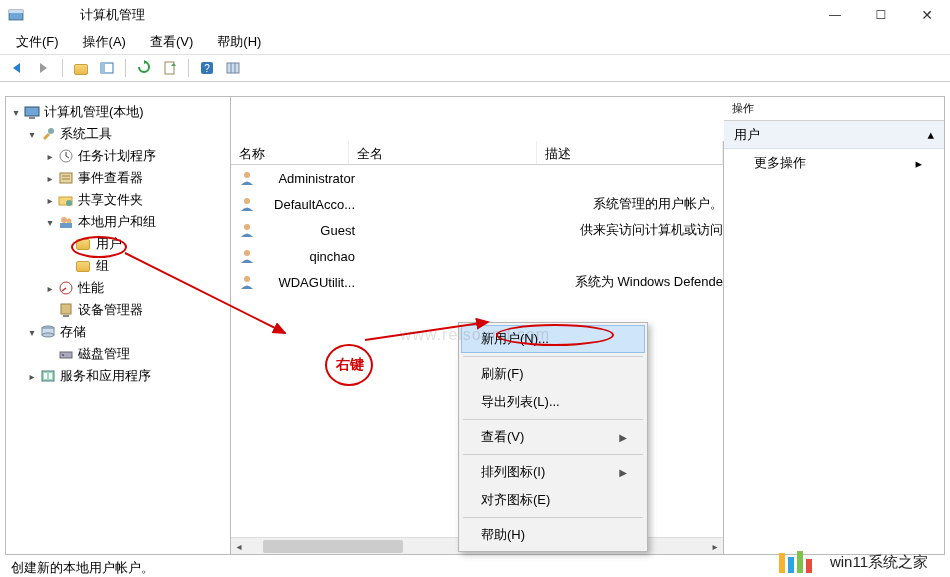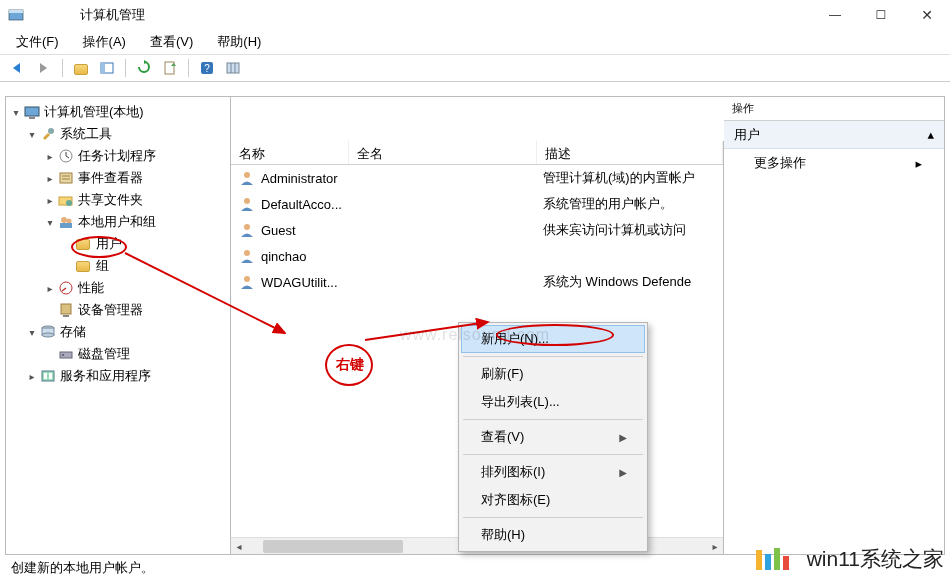--- a/index.html
+++ b/index.html
@@ -33,21 +33,21 @@
 .indent-1 { padding-left: 18px; }
 .indent-2 { padding-left: 36px; }
 .indent-3 { padding-left: 54px; }
 
 .col-headers { display: flex; height: 24px; border-bottom: 1px solid #d0d0d0; background: #fff; }
 .col-headers .col { padding: 4px 8px; font-size: 13px; border-right: 1px solid #eee; }
 .col-name { width: 118px; }
 .col-full { width: 188px; }
 .col-desc { flex: 1; }
 
-.list-body { flex: 1; position: relative; overflow: hidden; }
+.list-body { flex: 1; position: relative; overflow: hidden; text-align: right; }
 .list-row { display: flex; height: 26px; align-items: center; }
 .list-row .u-icon { width: 16px; height: 16px; margin: 0 6px 0 8px; }
 .list-row .u-name { width: 94px; white-space: nowrap; overflow: hidden; text-overflow: ellipsis; }
 .list-row .u-full { width: 188px; }
 .list-row .u-desc { flex: 1; white-space: nowrap; overflow: hidden; }
 
 .scroll-h { position: absolute; bottom: 0; left: 0; right: 0; height: 17px; background: #f0f0f0; border-top: 1px solid #ddd; display: flex; align-items: center; }
 .scroll-h .thumb { width: 140px; height: 13px; background: #ccc; margin-left: 16px; border-radius: 2px; }
 .scroll-h .arr { width: 16px; text-align: center; color: #555; font-size: 10px; }
 .scroll-h .spacer { flex: 1; }
@@ -62,21 +62,21 @@
 .context-menu .cm-item { height: 28px; display: flex; align-items: center; padding: 0 18px 0 20px; font-size: 13px; }
 .context-menu .cm-item.highlight { background: #cfe5f9; border: 1px solid #94c1ea; padding: 0 17px 0 19px; }
 .context-menu .cm-sep { height: 1px; background: #cfcfcf; margin: 3px 2px; }
 .context-menu .cm-item .arrow { margin-left: auto; font-size: 10px; color: #555; }
 
 .anno-circle { position: absolute; border: 2px solid #d40000; border-radius: 50%; pointer-events: none; }
 .anno-label { position: absolute; color: #d40000; font-size: 14px; pointer-events: none; }
 svg.anno-arrow { position: absolute; pointer-events: none; }
 
 .watermark { position: absolute; left: 50%; top: 58%; transform: translate(-50%,-50%); color: rgba(0,0,0,0.12); font-size: 16px; letter-spacing: 1px; pointer-events: none; }
-.brand { position: absolute; right: 6px; bottom: 4px; display: flex; align-items: center; gap: 18px; font-size: 21px; color: #222; }
+.brand { position: absolute; right: 22px; bottom: 4px; display: flex; align-items: center; gap: 18px; font-size: 15px; color: #222; }
 .brand .bars { display: flex; gap: 3px; align-items: flex-end; height: 22px; }
 .brand .bars span { width: 6px; display: block; }
 .brand .b1 { height: 20px; background: #f6b42e; }
 .brand .b2 { height: 16px; background: #2fa3e0; }
 .brand .b3 { height: 22px; background: #7fc24a; }
 .brand .b4 { height: 14px; background: #e74c3c; }
 
 
 .i-folder { background: linear-gradient(#f7d67b,#e9b94a); border: 1px solid #caa039; border-radius: 2px; width: 14px; height: 11px; margin-top: 3px; }
 .i-user-svg { width: 16px; height: 16px; }
@@ -298,21 +298,20 @@
       <div class="col col-desc">描述</div>
     </div>
     <div class="list-body">
       <div class="list-row">
         <span class="u-icon"><svg class="i-user-svg" viewBox="0 0 16 16">
               <circle cx="8" cy="5" r="3" fill="#e6b07a"></circle>
               <path d="M2 15 Q8 8 14 15 Z" fill="#5b8cbf"></path>
             </svg></span>
         <span class="u-name">Administrator</span>
         <span class="u-full"></span>
-        <span class="u-desc">管理计算机(域)的内置帐户</span>
       </div>
       <div class="list-row">
         <span class="u-icon"><svg class="i-user-svg" viewBox="0 0 16 16">
               <circle cx="8" cy="5" r="3" fill="#e6b07a"></circle>
               <path d="M2 15 Q8 8 14 15 Z" fill="#5b8cbf"></path>
             </svg></span>
         <span class="u-name">DefaultAcco...</span>
         <span class="u-full"></span>
         <span class="u-desc">系统管理的用户帐户。</span>
       </div>

